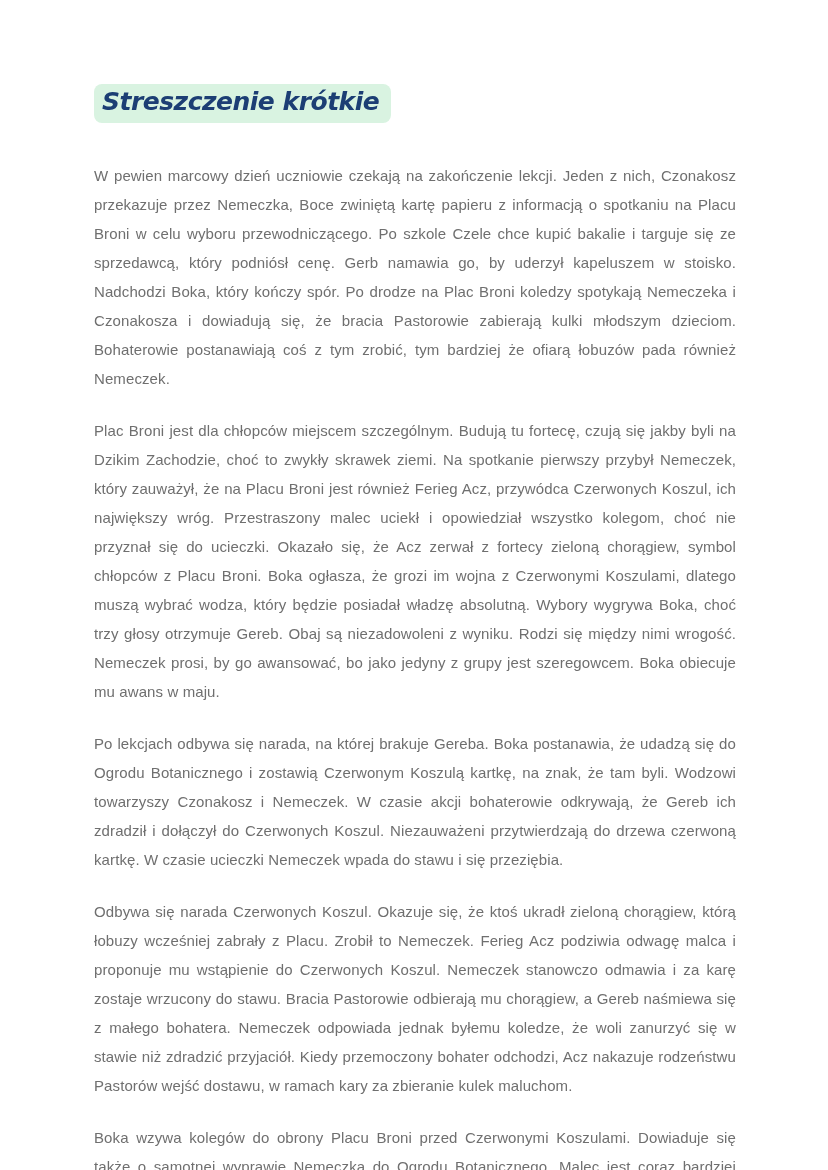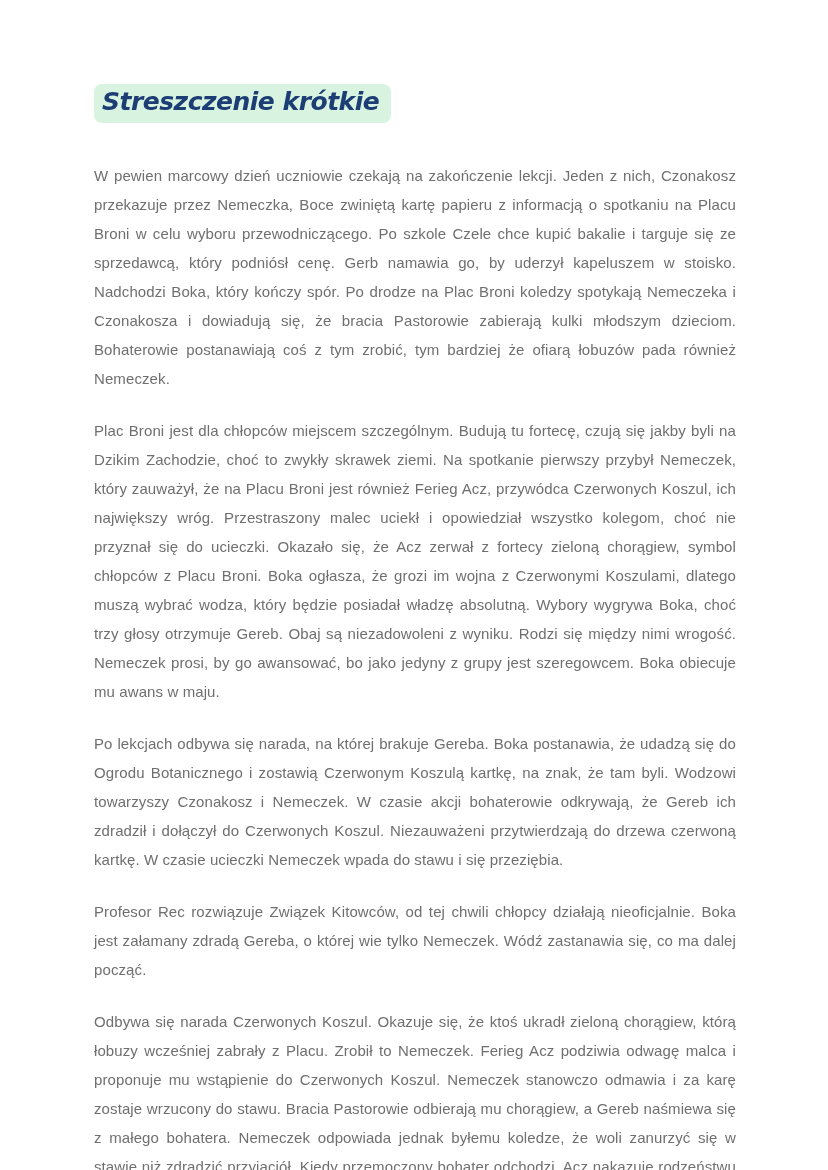--- a/index.html
+++ b/index.html
@@ -47,18 +47,17 @@
 <body>
 
 <div class="page">
   <div class="content">
     <h1 class="section-title">Streszczenie krótkie</h1>
 
     <div class="body-text">
       <p>W pewien marcowy dzień uczniowie czekają na zakończenie lekcji. Jeden z nich, Czonakosz przekazuje przez Nemeczka, Boce zwiniętą kartę papieru z informacją o spotkaniu na Placu Broni w celu wyboru przewodniczącego. Po szkole Czele chce kupić bakalie i targuje się ze sprzedawcą, który podniósł cenę. Gerb namawia go, by uderzył kapeluszem w stoisko. Nadchodzi Boka, który kończy spór. Po drodze na Plac Broni koledzy spotykają Nemeczeka i Czonakosza i dowiadują się, że bracia Pastorowie zabierają kulki młodszym dzieciom. Bohaterowie postanawiają coś z tym zrobić, tym bardziej że ofiarą łobuzów pada również Nemeczek.</p>
       <p>Plac Broni jest dla chłopców miejscem szczególnym. Budują tu fortecę, czują się jakby byli na Dzikim Zachodzie, choć to zwykły skrawek ziemi. Na spotkanie pierwszy przybył Nemeczek, który zauważył, że na Placu Broni jest również Ferieg Acz, przywódca Czerwonych Koszul, ich największy wróg. Przestraszony malec uciekł i opowiedział wszystko kolegom, choć nie przyznał się do ucieczki. Okazało się, że Acz zerwał z fortecy zieloną chorągiew, symbol chłopców z Placu Broni. Boka ogłasza, że grozi im wojna z Czerwonymi Koszulami, dlatego muszą wybrać wodza, który będzie posiadał władzę absolutną. Wybory wygrywa Boka, choć trzy głosy otrzymuje Gereb. Obaj są niezadowoleni z wyniku. Rodzi się między nimi wrogość. Nemeczek prosi, by go awansować, bo jako jedyny z grupy jest szeregowcem. Boka obiecuje mu awans w maju.</p>
       <p>Po lekcjach odbywa się narada, na której brakuje Gereba. Boka postanawia, że udadzą się do Ogrodu Botanicznego i zostawią Czerwonym Koszulą kartkę, na znak, że tam byli. Wodzowi towarzyszy Czonakosz i Nemeczek. W czasie akcji bohaterowie odkrywają, że Gereb ich zdradził i dołączył do Czerwonych Koszul. Niezauważeni przytwierdzają do drzewa czerwoną kartkę. W czasie ucieczki Nemeczek wpada do stawu i się przeziębia.</p>
-      <p>Profesor Rec rozwiązuje Związek Kitowców, od tej chwili chłopcy działają nieoficjalnie. Boka jest załamany zdradą Gereba, o której wie tylko Nemeczek. Wódź zastanawia się, co ma dalej począć.</p>
       <p>Odbywa się narada Czerwonych Koszul. Okazuje się, że ktoś ukradł zieloną chorągiew, którą łobuzy wcześniej zabrały z Placu. Zrobił to Nemeczek. Ferieg Acz podziwia odwagę malca i proponuje mu wstąpienie do Czerwonych Koszul. Nemeczek stanowczo odmawia i za karę zostaje wrzucony do stawu. Bracia Pastorowie odbierają mu chorągiew, a Gereb naśmiewa się z małego bohatera. Nemeczek odpowiada jednak byłemu koledze, że woli zanurzyć się w stawie niż zdradzić przyjaciół. Kiedy przemoczony bohater odchodzi, Acz nakazuje rodzeństwu Pastorów wejść dostawu, w ramach kary za zbieranie kulek maluchom.</p>
       <p>Boka wzywa kolegów do obrony Placu Broni przed Czerwonymi Koszulami. Dowiaduje się także o samotnej wyprawie Nemeczka do Ogrodu Botanicznego. Malec jest coraz bardziej przeziębiony, ale w ramach nagrody zostaje adiutantem wodza. Gereb prosi o wybaczenie Bokę, przynosi nawet zieloną chorągiew, ale wódz go przepędza. Pozostali dowiadują się o zdradzie kolegi. Wybucha kłótnia, w której Jonasz obwinia Weiss o to, że przez niego wysechł kit. Na Plac Broni przybywa ojciec Gereba, pytając, czy syn faktycznie zdradził kolegów. Nemeczek zaprzecza, chcąc, by Gereb nie stracił dobrej opinii w oczach swojego ojca. Pozostali uznają to za zdradę. Nemeczek ma wysoką gorączkę, zaczyna majaczyć, więc Gereb odprowadza go do domu. Gereb jest wdzięczny Nemeczce, że nie wydał go przed ojcem. Raz jeszcze prosi o wybaczenie i tym razem Boka zgadza się, by dołączył do przyjaciół. Chłopcy z Placu Broni i Czerwone Koszule oficjalnie wypowiadają wojnę. Ci ostatni proszą o adres Nemeczka, ponieważ chcą go odwiedzić. Malec żałuje, że nie weźmie udziału w wojnie. Ostatecznie o losach bitwy decyduje Nemeczek, który mimo choroby, dociera na miejsce i jednym ciosem powala zaskoczonego Acza. Stan chłopca gwałtownie się pogarsza. Matka niesie go na rękach, a</p>
     </div>
   </div>
 </div>
 
 </body></html>

